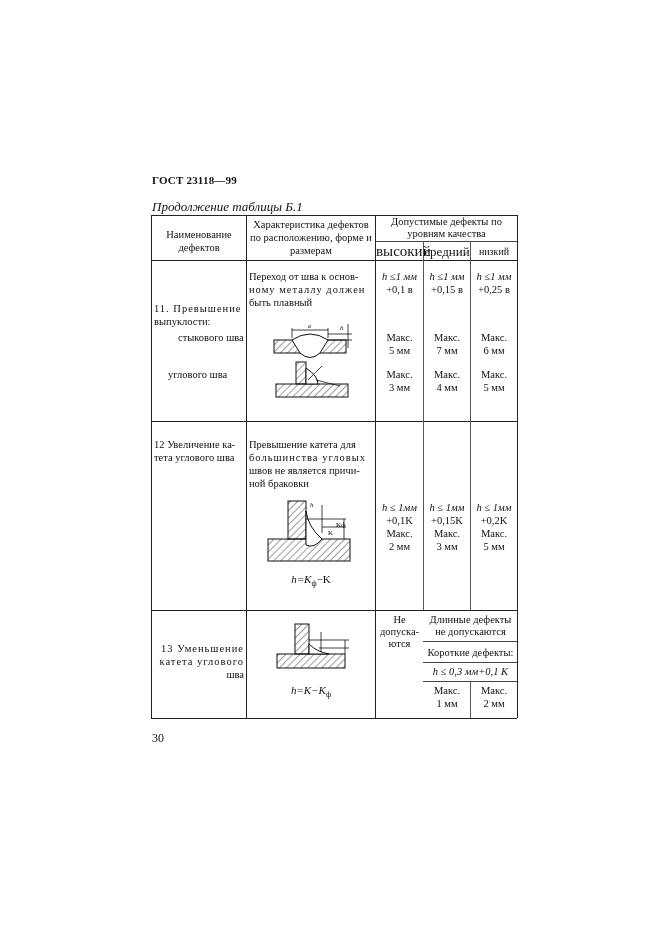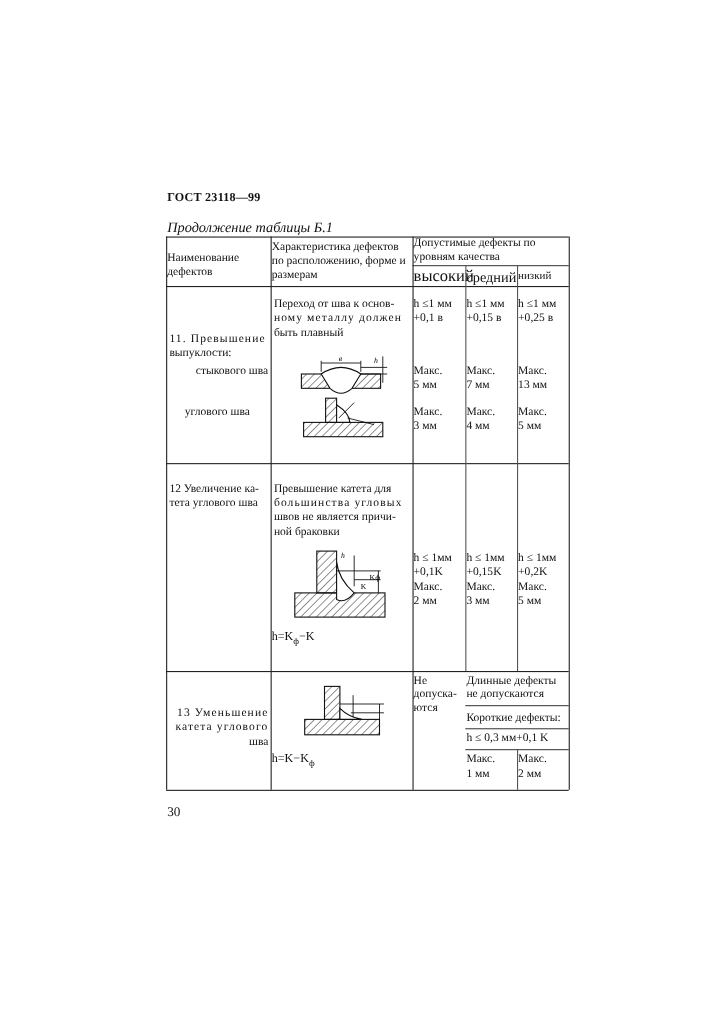--- a/index.html
+++ b/index.html
@@ -13,24 +13,24 @@
   .caption { left: 152px; top: 199px; font-size: 13px; font-style: italic; }
   .page-num { left: 152px; top: 731px; font-size: 12px; }
 
   
   .hl { position: absolute; height: 0; border-top: 1px solid #222; }
   .hl.thin { border-top: 1px solid #444; }
   .vl { position: absolute; width: 0; border-left: 1px solid #222; }
   .vl.thin { border-left: 1px solid #555; }
 
   .cell { position: absolute; font-size: 10.5px; line-height: 13px; }
-  .c { }
+  .c { text-align: center; }
   .j { text-align: justify; text-align-last: left; }
   .wide { letter-spacing: 1px; }
-  .i { }
+  .i { font-style: italic; }
   svg { position: absolute; overflow: visible; }
 </style>
 </head>
 <body>
 
 <div class="abs doc-id">ГОСТ 23118—99</div>
 <div class="abs caption">Продолжение таблицы Б.1</div>
 
 <div>
 
@@ -97,21 +97,21 @@
   <div class="cell c" style="left:376px; top:331px; width:47px;">
     <div>Макс.</div>
     <div>5 мм</div>
   </div>
   <div class="cell c" style="left:424px; top:331px; width:46px;">
     <div>Макс.</div>
     <div>7 мм</div>
   </div>
   <div class="cell c" style="left:471px; top:331px; width:46px;">
     <div>Макс.</div>
-    <div>13 мм</div>
+    <div>6 мм</div>
   </div>
   <div class="cell c" style="left:376px; top:368px; width:47px;">
     <div>Макс.</div>
     <div>3 мм</div>
   </div>
   <div class="cell c" style="left:424px; top:368px; width:46px;">
     <div>Макс.</div>
     <div>4 мм</div>
   </div>
   <div class="cell c" style="left:471px; top:368px; width:46px;">

